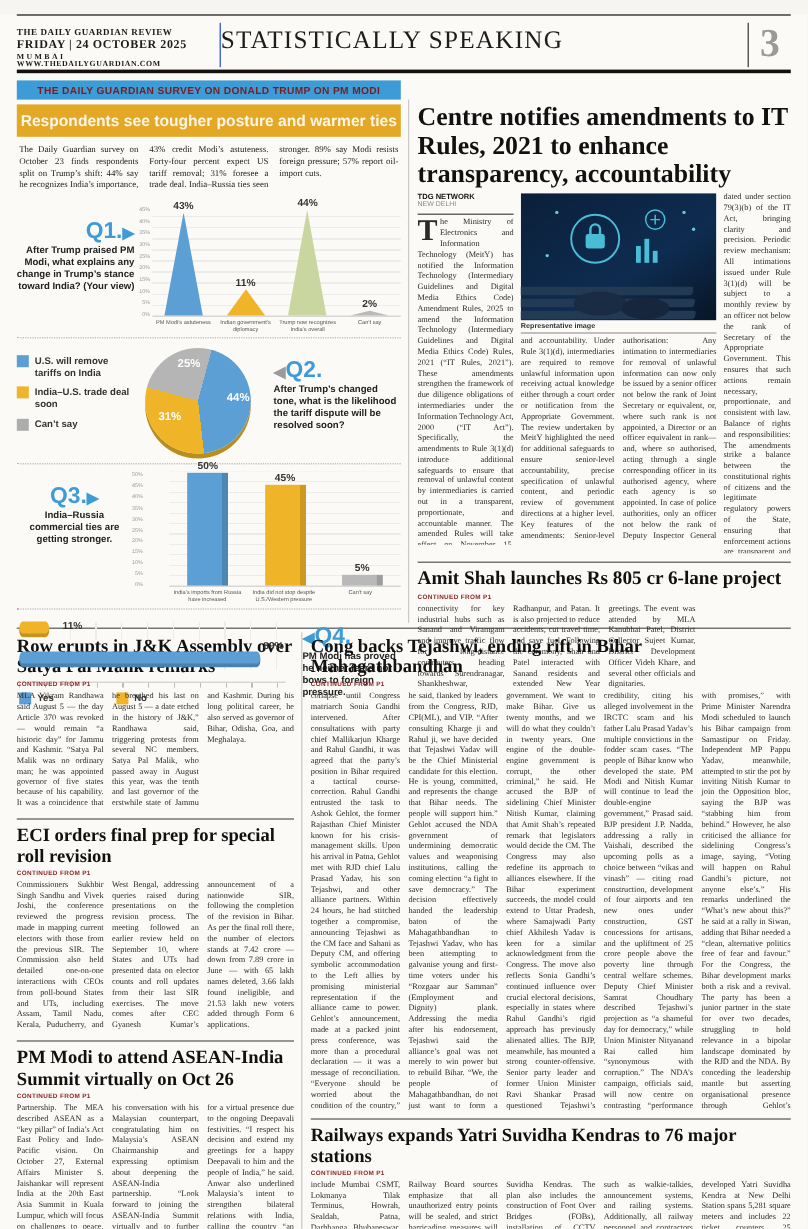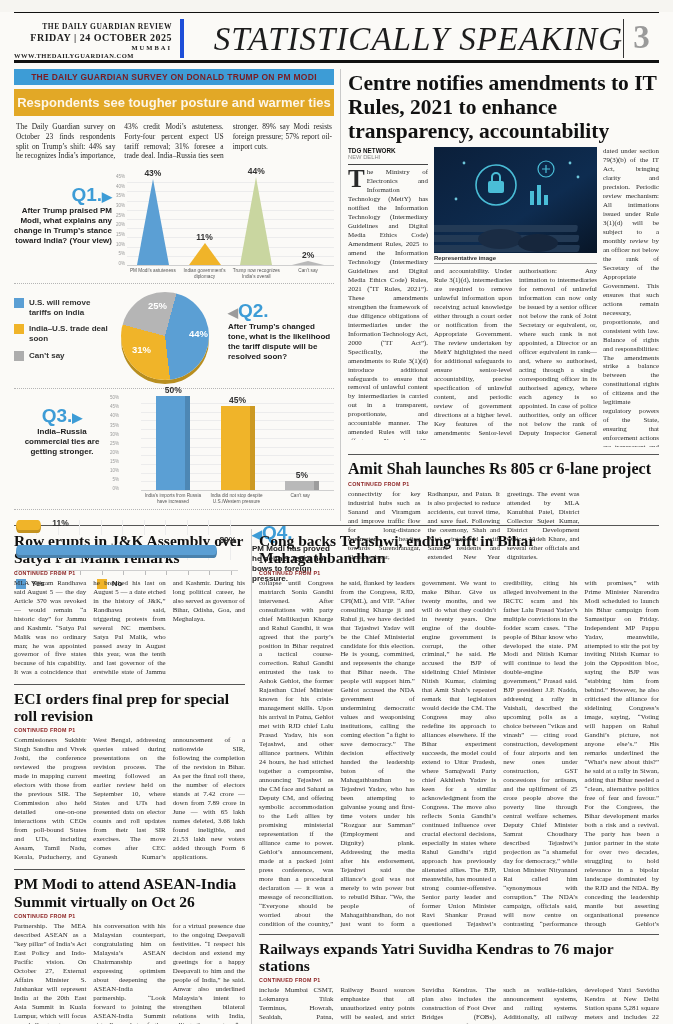--- a/index.html
+++ b/index.html
@@ -3,33 +3,33 @@
 <meta charset="utf-8">
 <style>
   * { margin:0; padding:0; box-sizing:border-box; }
   html,body { width:673px; background:#f6f5f1; }
   body { height:1024px; overflow:hidden; font-family:"Liberation Serif", serif; color:#1d1d1d; }
   .page { width:673px; height:1024px; background:#fbfaf7; padding:0 14px; }
 
   
   .toprule { border-top:1.5px solid #111; margin-top:12px; }
   .masthead { display:flex; align-items:stretch; padding-top:6px; }
-  .mast-left { width:170px; text-align:right; padding:3px 8px 0 0; border-right:4px solid #1d4ed8; }
+  .mast-left { width:170px; text-align:left; padding:3px 8px 0 0; border-right:1px solid #1d4ed8; }
   .mast-left .pub { font-size:7.5px; font-weight:bold; letter-spacing:.5px; }
   .mast-left .date { font-size:10px; font-weight:bold; letter-spacing:.5px; margin-top:1px;}
   .mast-left .city { font-size:6.5px; font-weight:bold; letter-spacing:2px; margin-top:1px;}
-  .mast-title { flex:1; text-align:right; font-size:33px; letter-spacing:1px; font-weight:400; padding-top:2px; white-space:nowrap;font-style:italic; }
+  .mast-title { flex:1; text-align:left; font-size:21px; letter-spacing:1px; font-weight:400; padding-top:2px; white-space:nowrap; }
   .mast-num { width:36px; border-left:1px solid #333; text-align:center; font-size:33px; color:#9a9a9a; font-weight:bold; }
   .website { font-size:6.5px; font-weight:bold; letter-spacing:.5px; margin:-6px 0 1px 0; }
   .mastrule { border-top:3px solid #111; margin-bottom:6px; }
 
   
   .top-section { display:flex; height:452px; }
   .left-top { width:326px; padding-right:6px; }
-  .right-top { flex:1; border-left:1px solid #c9c9c9; padding-left:7px; }
+  .right-top { flex:1; border-left:1px solid #c9c9c9; padding-left:7px;margin-top:16px; }
   .bottom-section { display:flex; border-top:1px solid #555; margin-top:4px; padding-top:3px; height:548px; }
   .bottom-left { width:237px; padding-right:6px; }
   .bottom-right { flex:1; border-left:1px solid #c9c9c9; padding-left:7px; }
 
   
   .kicker { background:#3d9cd6; color:#7a1d22; font-family:"Liberation Sans",sans-serif; font-weight:bold; font-size:8.5px; text-align:center; letter-spacing:.3px; padding:3px 12px; }
   .survey-head { background:#e2a826; color:#fdf6e8; font-family:"Liberation Sans",sans-serif; font-weight:bold; font-size:13px; text-align:center; padding:6px 0; margin-top:4px; }
   .survey-intro { column-count:3; column-gap:9px; font-size:7.4px; line-height:1.32; text-align:justify; margin:6px 2px 4px 2px; height:44px; overflow:hidden; }
   .qrow { display:flex; align-items:flex-start; }
   .dotted { border-top:1.5px dotted #b5b5b5; margin:4px 0; }

